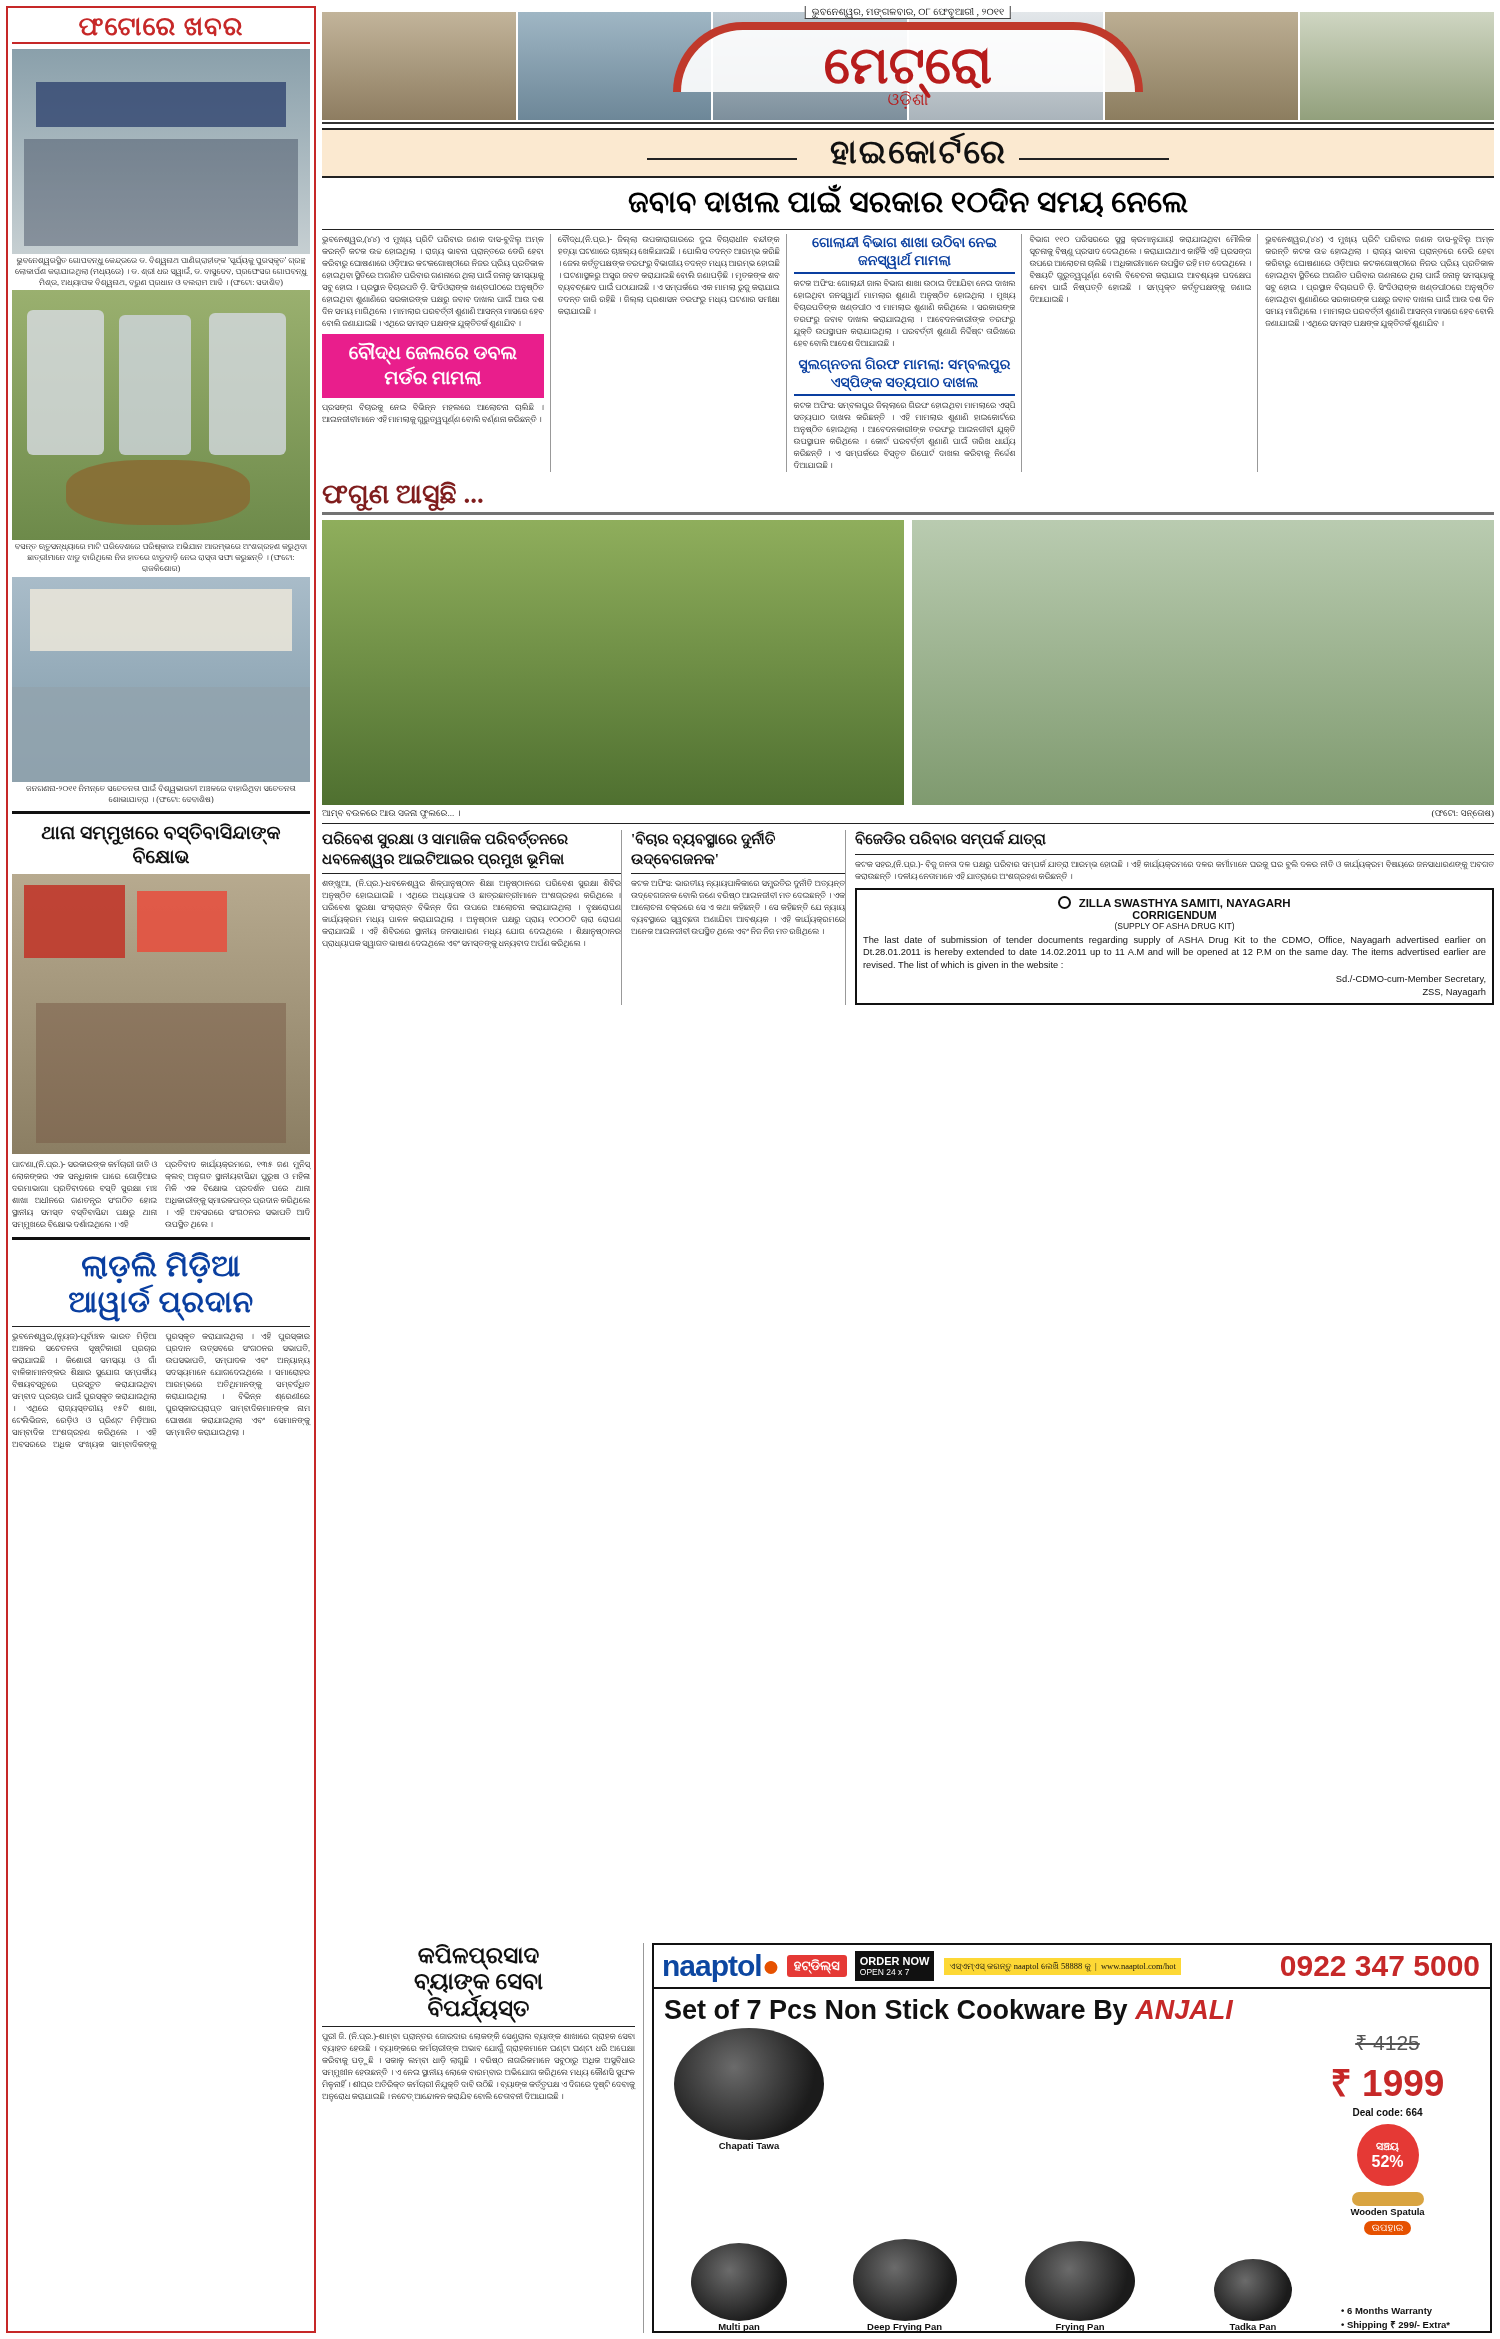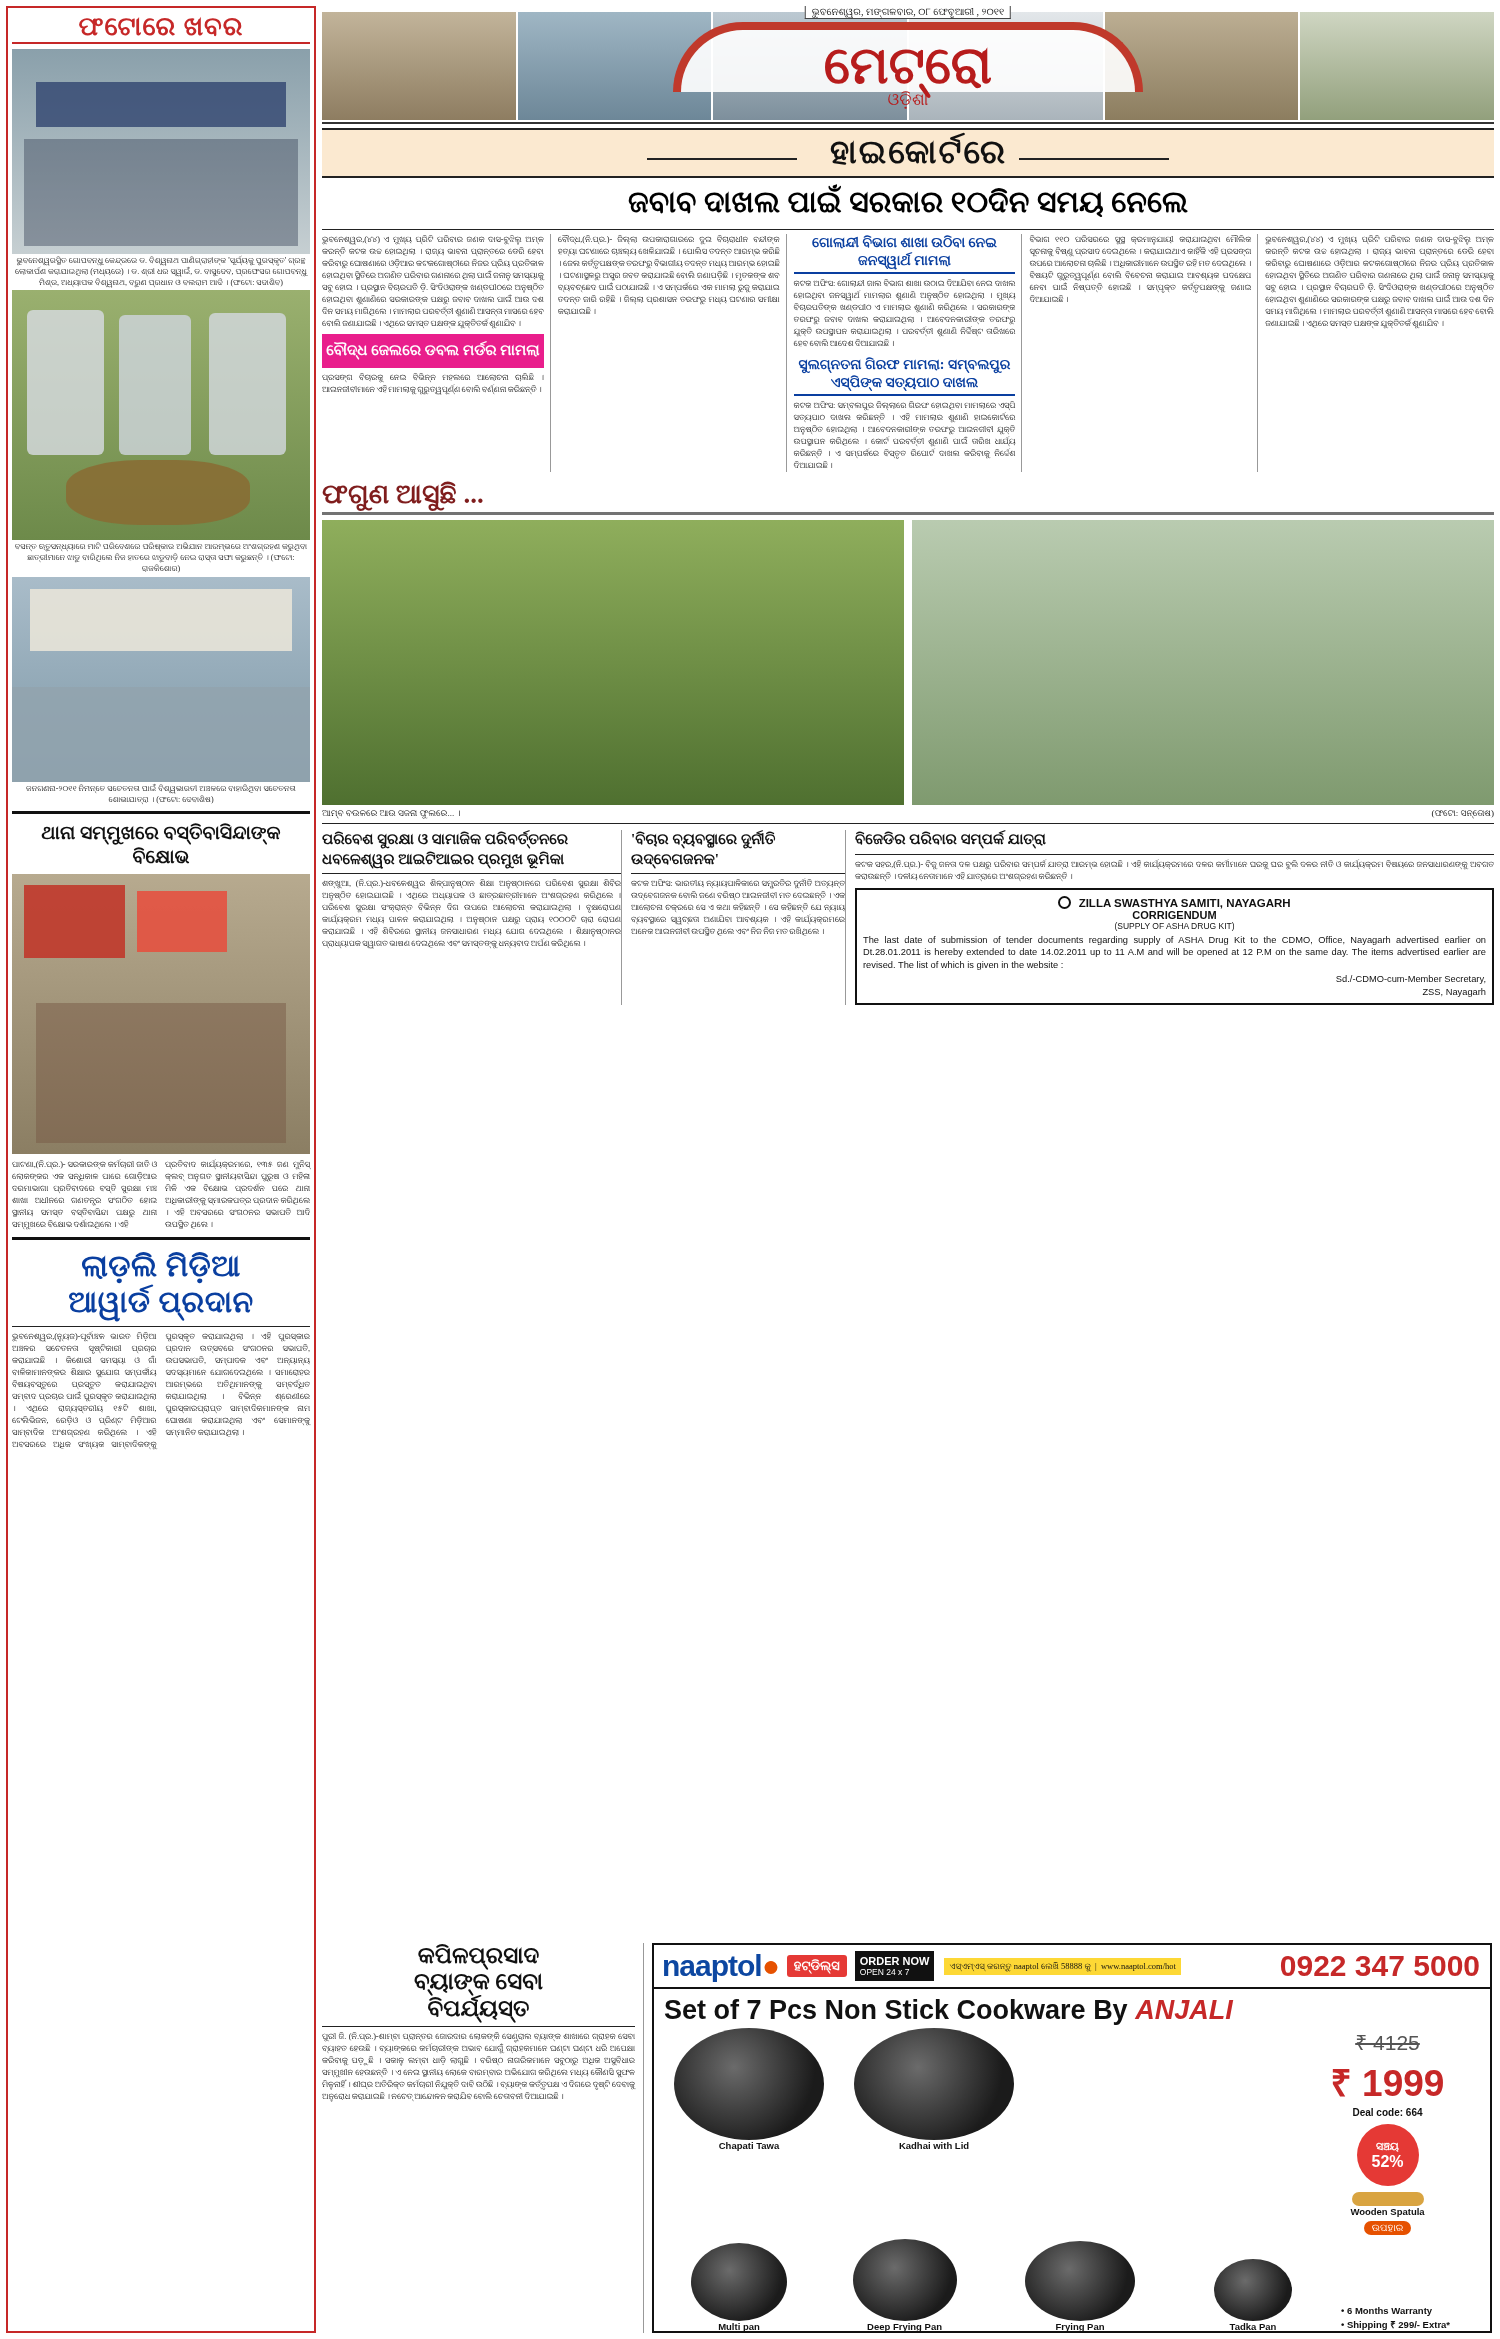--- a/index.html
+++ b/index.html
@@ -99,21 +99,21 @@
   .news-grid { display:flex; gap:7px; }
   .ncol { width:calc((100% - 28px)/5); }
 
   .sub-head {
     font-size:14px; font-weight:bold; color:#0a3fa0; text-align:center;
     border-bottom:2px solid #0a3fa0; padding-bottom:3px; margin:0 0 4px;
     line-height:1.25;
   }
   .pink-box {
     background:#e91e8c; color:#fff; text-align:center; font-weight:bold;
-    font-size:15px; line-height:1.3; padding:7px 3px; margin:4px 0;
+    font-size:19px; line-height:1.3; padding:7px 3px; margin:4px 0;
   }
 
   
   .phagun-wrap { margin-top:7px; }
   .phagun-title {
     font-size:27px; font-weight:bold; color:#7f1d1d; padding-bottom:2px;
     border-bottom:3px solid #737373; margin-bottom:5px;
   }
   .phagun-photos { display:flex; gap:8px; height:285px; }
   .ph1 { flex:1; background:linear-gradient(#8fae5c,#4f7030); }
@@ -323,24 +323,20 @@
         <span class="ad-brand">ANJALI</span>
       </div>
 
       <div style="display:flex; padding:0 10px;">
         <div style="flex:1;">
           <div style="display:flex; gap:10px; align-items:flex-end;">
             <div style="text-align:center;width:170px;">
               <div class="pan" style="width:150px;height:112px;margin:0 auto;"></div>
               <div class="pan-label">Chapati Tawa</div>
             </div>
-            <div style="text-align:center;width:180px;">
-              <div class="pan" style="width:160px;height:112px;margin:0 auto;"></div>
-              <div class="pan-label">Kadhai with Lid</div>
-            </div>
           </div>
         </div>
         <div style="width:185px; text-align:center;">
           <div class="price-old">₹ 4125</div>
           <div class="price-new">₹ 1999</div>
           <div class="deal">Deal code: 664</div>
           <div style="display:flex;justify-content:center;margin-top:6px;">
             <div class="save-badge">
               <span class="od">ସଞ୍ଚୟ</span>
                 <span style="font-size:16px;">52%</span>

